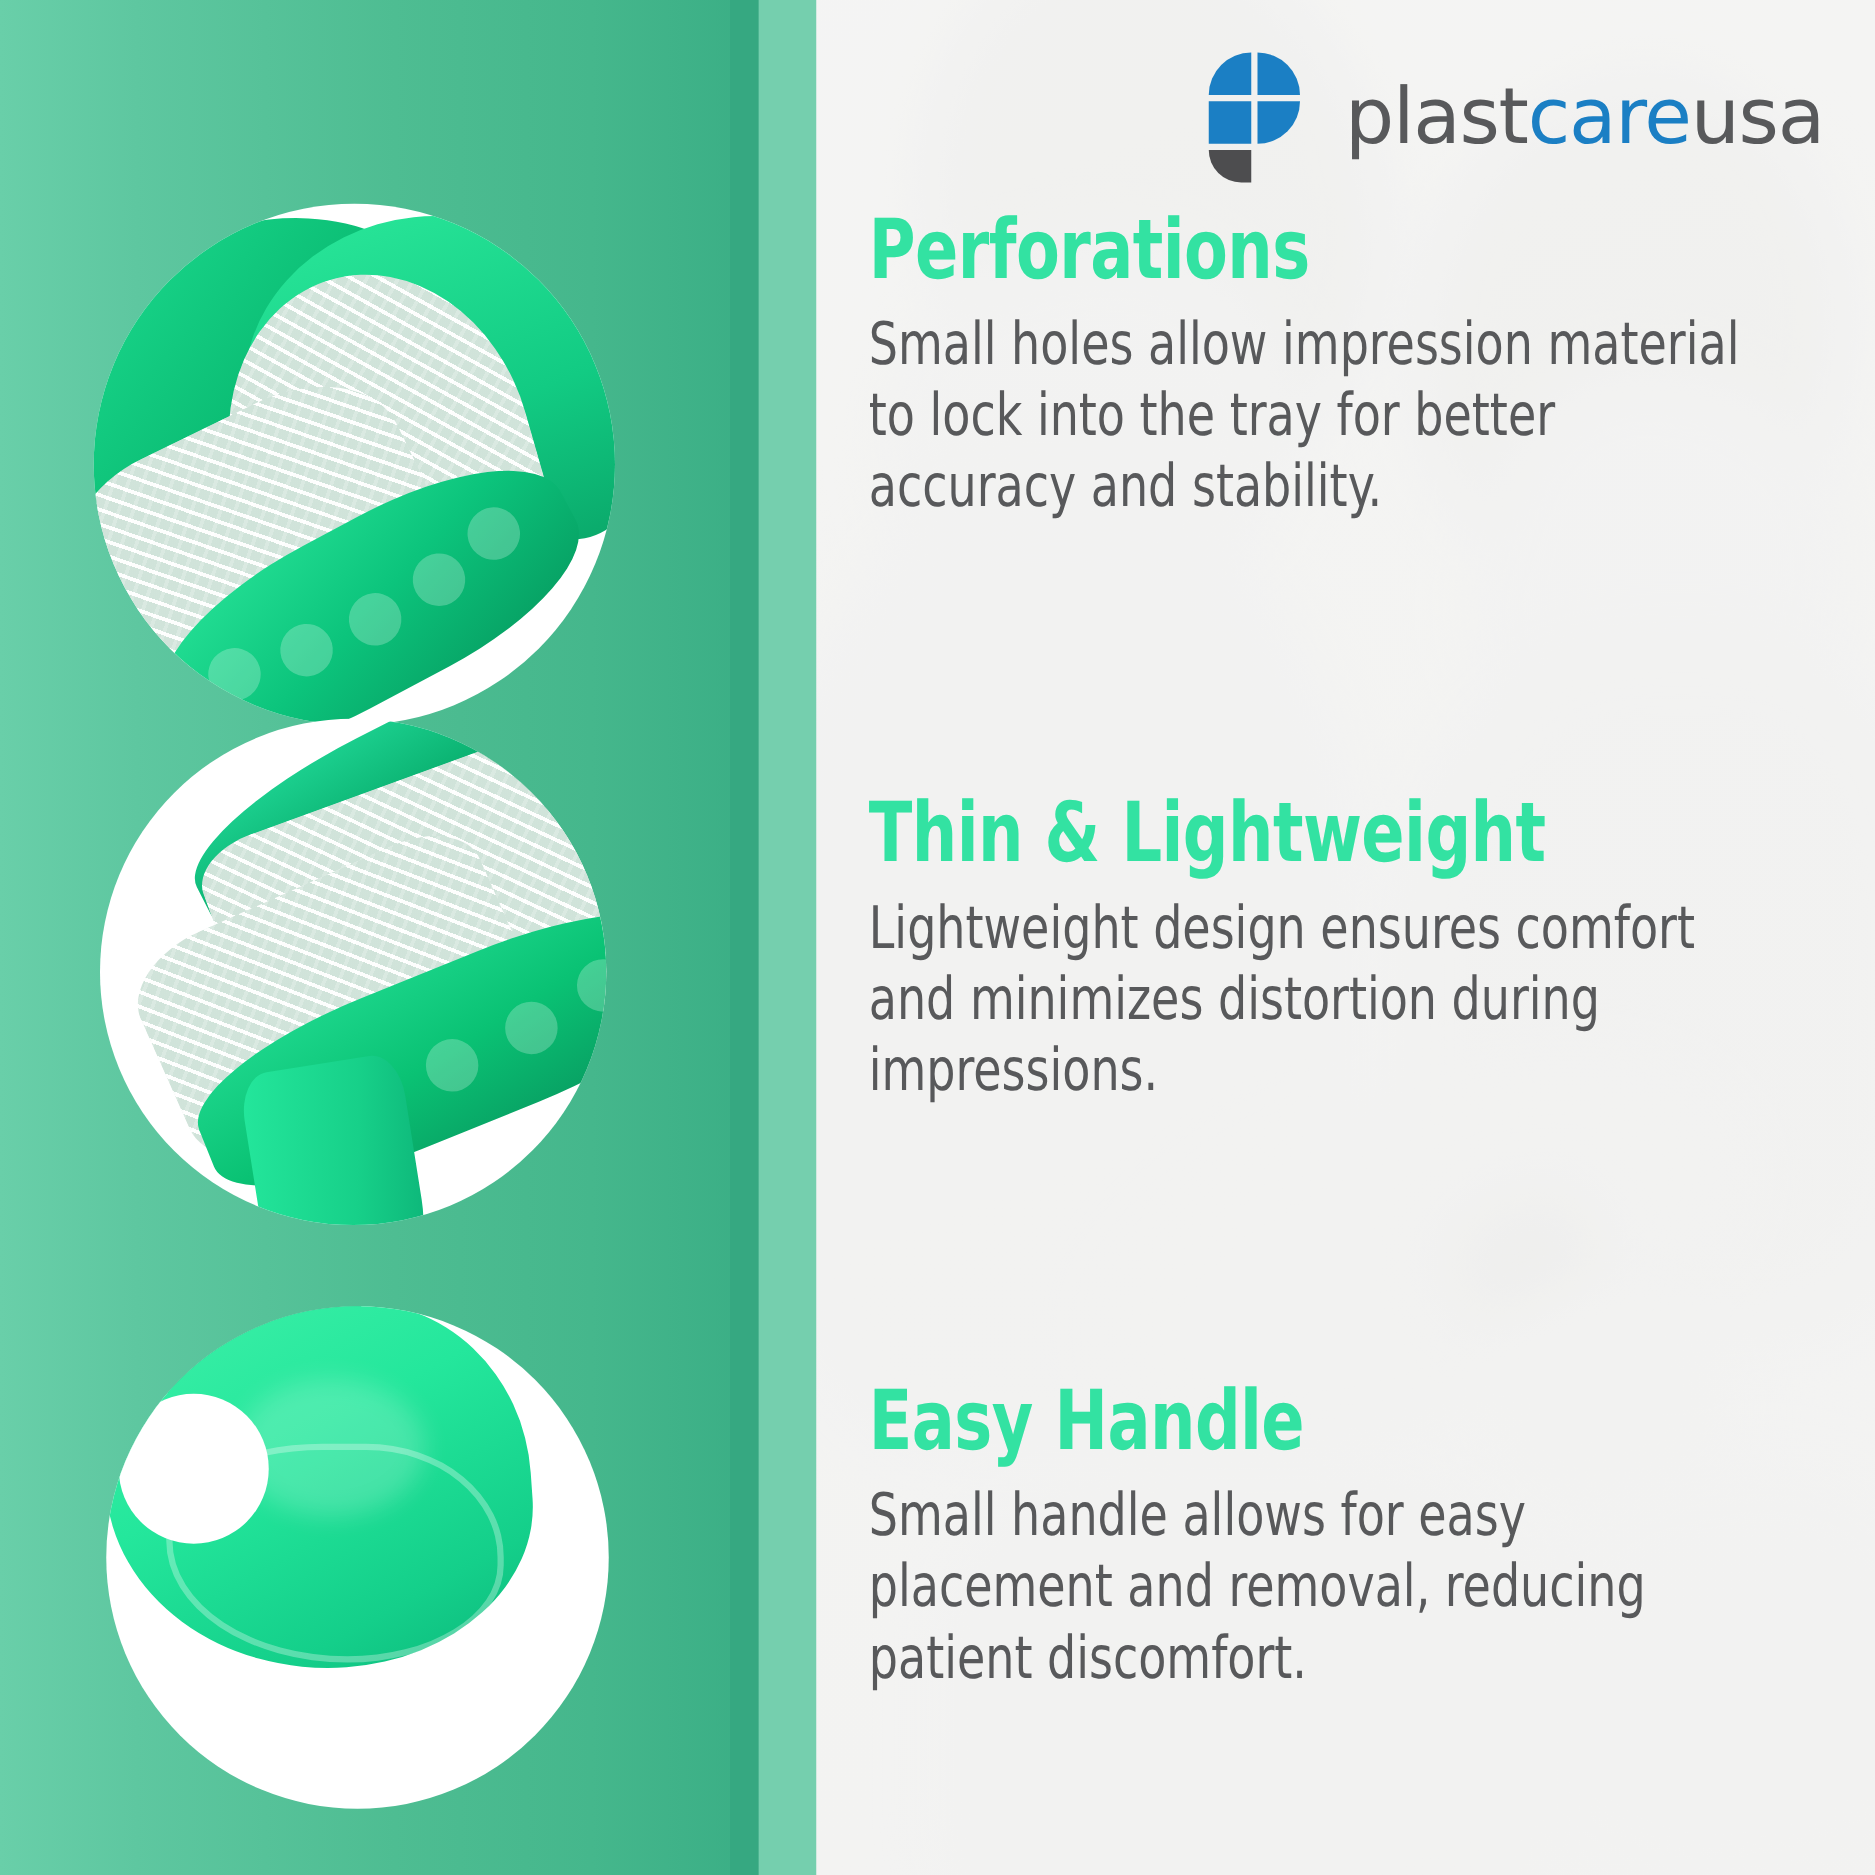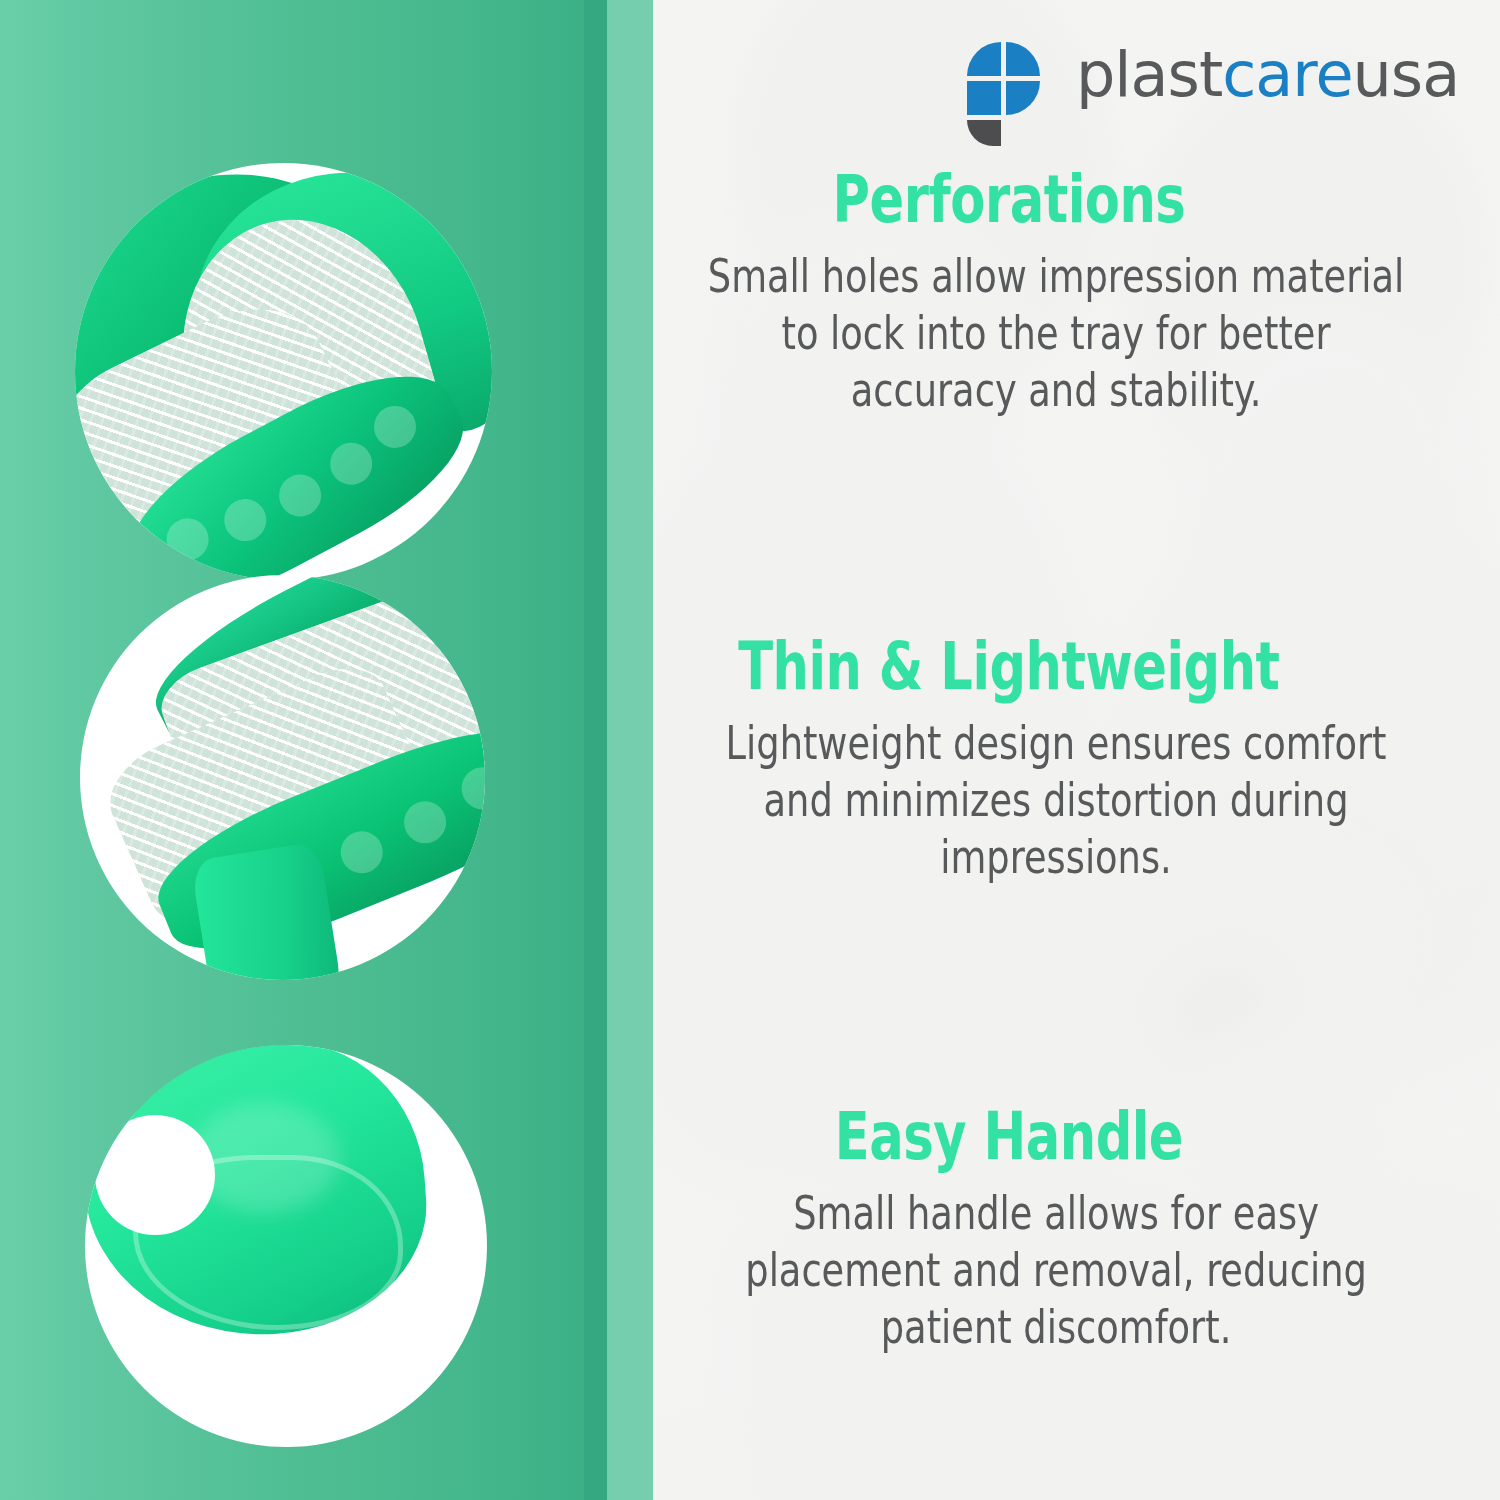--- a/index.html
+++ b/index.html
@@ -100,36 +100,36 @@
   }
   .c3-notch{ position:absolute; left:10px; top:70px; width:120px; height:120px; background:#ffffff;
     border-radius:50%; }
   .c3-inner{ position:absolute; left:48px; top:110px; width:270px; height:175px;
     border:5px solid rgba(255,255,255,.30); border-radius:50% 44% 50% 58% / 40% 56% 48% 60%; }
   .c3-gloss{ position:absolute; left:105px; top:58px; width:150px; height:110px;
     background:rgba(255,255,255,.18); border-radius:50%; filter:blur(10px); }
 
   
   .brand{
-    position:absolute; left:962px; top:38px; display:flex; align-items:flex-start; gap:36px;
+    position:absolute; left:962px; top:38px; display:flex; align-items:center; gap:36px;
   }
   .brand-mark{ position:relative; width:78px; height:108px; }
   .qm{ position:absolute; background:#1b7fc4; }
   .qm-tl{ left:5px;  top:4px;  width:34px; height:34px; border-radius:34px 0 0 0; }
   .qm-tr{ left:44px; top:4px;  width:34px; height:34px; border-radius:0 34px 0 0; }
   .qm-ml{ left:5px;  top:43px; width:34px; height:34px; }
   .qm-mr{ left:44px; top:43px; width:34px; height:34px; border-radius:0 0 34px 0; }
   .qm-bl{ left:5px;  top:82px; width:34px; height:26px; background:#4d4d4f; border-radius:0 0 0 30px; }
   .brand-word{ font-size:62px; letter-spacing:-1px; font-weight:400; white-space:nowrap;
     font-family:"DejaVu Sans", sans-serif; }
   .w-dark{ color:#58595b; }
   .w-blue{ color:#1b7fc4; }
 
   
-  .features{ position:absolute; left:695px; top:0; width:760px; height:1436px;text-align:center; }
+  .features{ position:absolute; left:695px; top:0; width:760px; height:1436px; }
   .feature{ position:absolute; width:730px; }
   .f1{ top:168px; }
   .f2{ top:635px; }
   .f3{ top:1105px; }
   .f-title{
     font-family:"DejaVu Sans Condensed","Liberation Sans Narrow","Liberation Sans", sans-serif;
     font-weight:700; font-size:66px; line-height:0.98; color:#33e2a2;
     letter-spacing:-0.5px; transform:scaleX(0.86); transform-origin:left center;
     margin-bottom:14px;
   }

